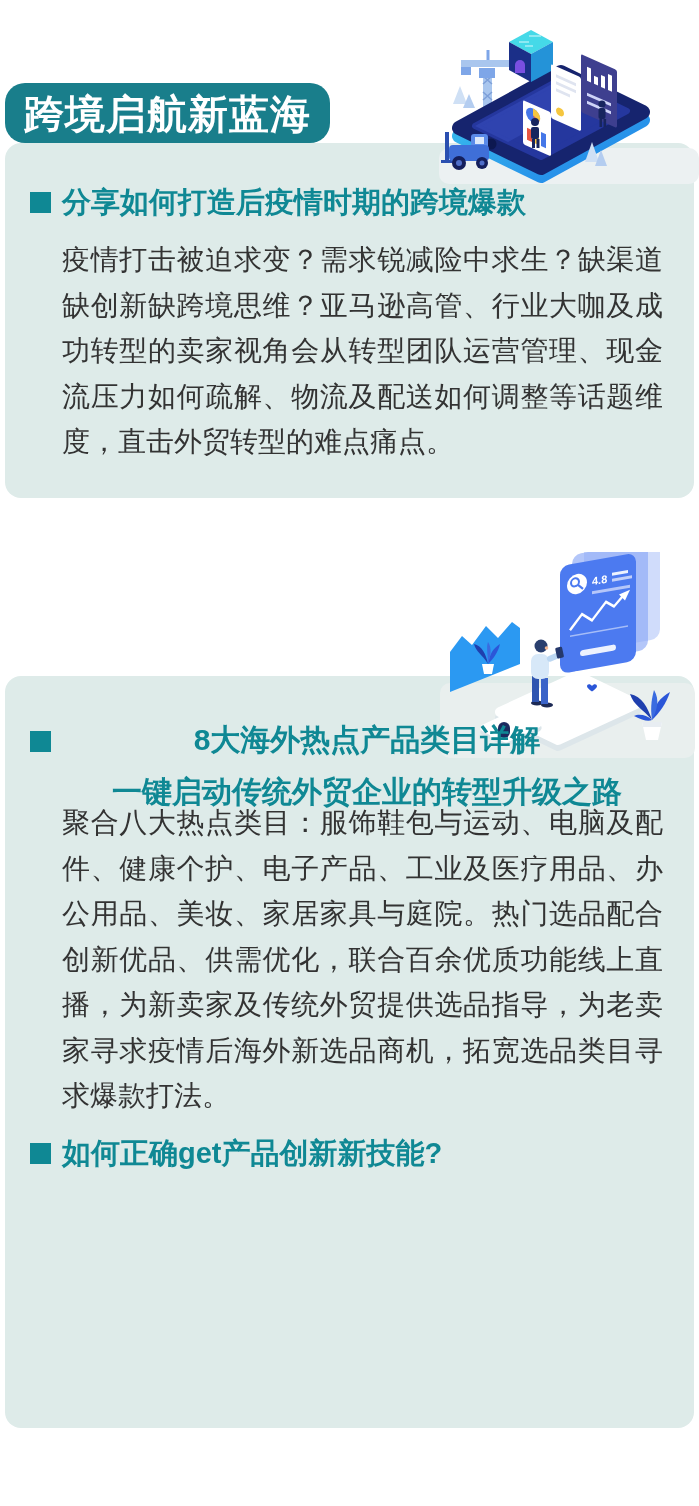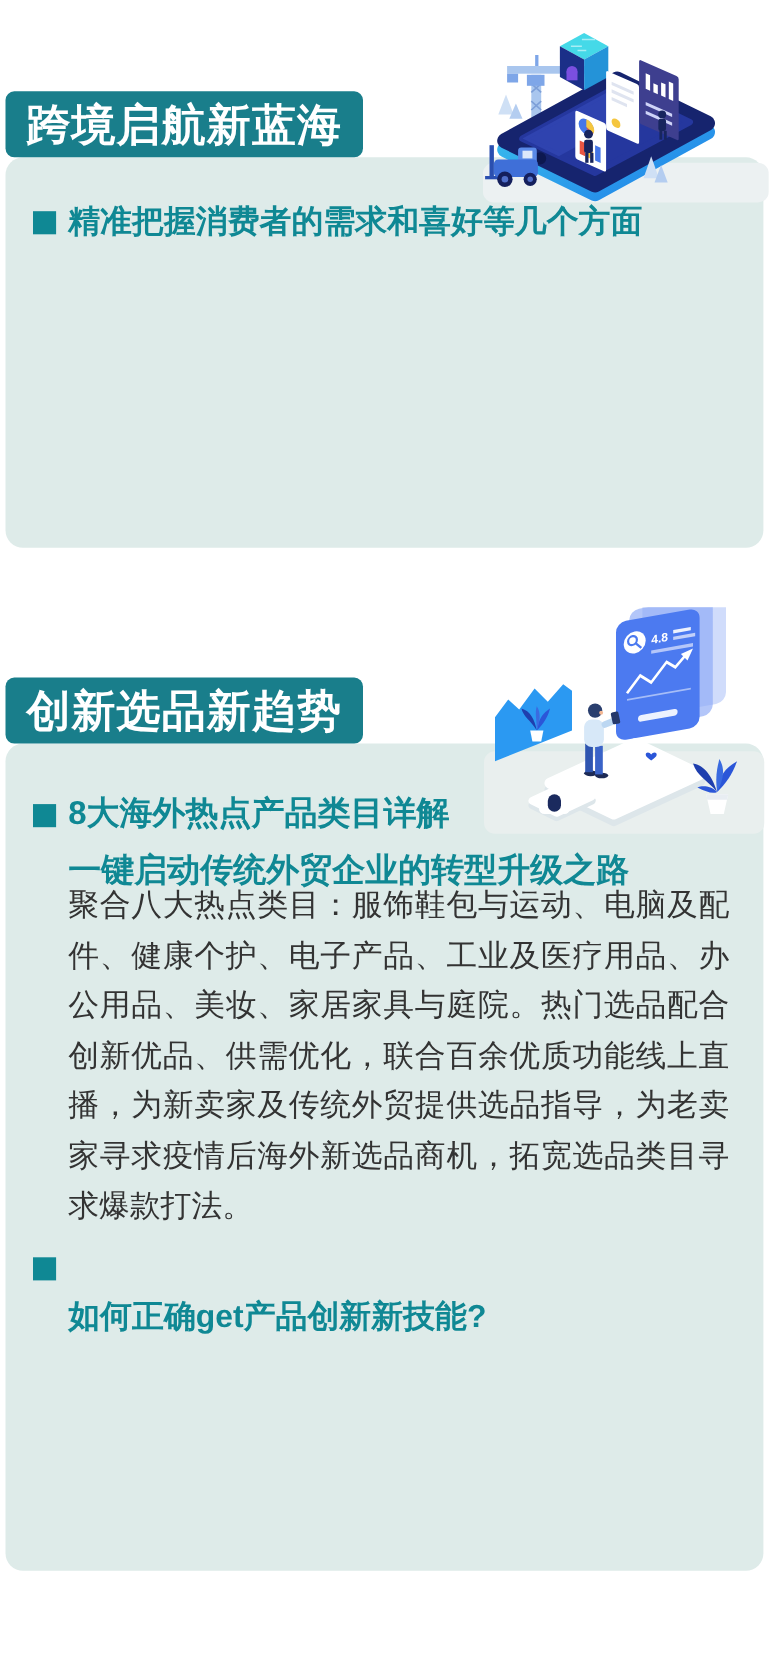--- a/index.html
+++ b/index.html
@@ -3,21 +3,21 @@
 <meta charset="utf-8">
 <style>
   html,body{margin:0;padding:0;background:#ffffff;}
   .page{
     position:relative;width:699px;height:1506px;background:#fff;
     font-family:"Liberation Sans","DejaVu Sans",sans-serif;overflow:hidden;
   }
   .banner{
     position:absolute;left:5px;height:60px;line-height:62px;padding:0 19px;
     background:var(--banner-bg,#197e8b);color:var(--banner-text,#fff);
-    font-size:40px;font-weight:700;border-radius:8px;letter-spacing:1px;
+    font-size:40px;font-weight:700;border-radius:20px;letter-spacing:1px;
     white-space:nowrap;z-index:3;
   }
   .banner1{top:83px;}
   .banner2{top:616px;}
   .box{
     position:absolute;left:5px;width:689px;background:var(--box-bg,#deebe9);
     border-radius:16px;z-index:1;
   }
   .box1{top:143px;height:355px;}
   .box2{top:676px;height:752px;}
@@ -29,22 +29,22 @@
     background:var(--heading-color,#0f8894);z-index:5;
   }
   .bullet1{top:192px;}
   .bullet2{top:731px;}
   .bullet3{top:1143px;}
   .h-row{
     position:absolute;left:62px;width:610px;color:var(--heading-color,#0f8894);
     font-weight:700;z-index:5;
   }
   .h1{top:184px;font-size:29px;line-height:36px;}
-  .h2{top:714px;font-size:30px;line-height:52px;}
-  .h3{top:1135px;font-size:29px;line-height:36px;margin-top:44px;}
+  .h2{top:714px;font-size:30px;line-height:52px;text-align:center;}
+  .h3{top:1135px;font-size:29px;line-height:36px;}
   .para{
     position:absolute;left:62px;width:601px;font-size:28px;line-height:45.5px;
     color:var(--body-color,#333);text-align:justify;z-index:5;
   }
   .para1{top:237px;}
   .para2{top:800px;}
   .para3{top:1196px;}
 </style>
 </head>
 <body>
@@ -143,28 +143,26 @@
         <circle cx="41" cy="31" r="2.5" fill="#4f6ec8"></circle>
     </g>
     <g>
       <path d="M146,146 L153,126 L160,146 Z" fill="#cfe0f5"></path>
       <path d="M156,150 L162,134 L168,150 Z" fill="#b4cdf0"></path>
     </g>
   </svg>
 
   <div class="bullet bullet1"></div>
   <div class="h-row h1">
-    <span>精准把握消费者的需求和喜好等几个方面</span>
-  </div>
+    <span>分享如何打造后疫情时期的跨境爆款</span>
+  </div>
+  <div class="para para1">疫情打击被迫求变？需求锐减险中求生？缺渠道缺创新缺跨境思维？亚马逊高管、行业大咖及成功转型的卖家视角会从转型团队运营管理、现金流压力如何疏解、物流及配送如何调整等话题维度，直击外贸转型的难点痛点。</div>
 
   <div class="box box2"></div>
 
-  <div class="banner banner2">
-    <span>创新选品新趋势</span>
-  </div>
 
   <svg class="illo illo2" width="255" height="210" viewBox="0 0 255 210" aria-hidden="true">
     <rect x="0" y="131" width="255" height="75" rx="10" fill="#e9efee"></rect>
     <path d="M10,100 L22,84 L32,93 L46,74 L58,86 L72,70 L80,76 L80,112 L10,140 Z" fill="#2b99f2"></path>
     <g transform="translate(48,112)">
       <path d="M0,0 C-6,-10 -12,-12 -14,-20 C-6,-18 -2,-10 0,0 Z" fill="#1f3fae"></path>
       <path d="M0,0 C2,-12 6,-16 12,-20 C10,-12 6,-6 0,0 Z" fill="#2b56d8"></path>
       <path d="M0,0 C0,-10 -2,-16 0,-22 C4,-16 3,-8 0,0 Z" fill="#3a6be0"></path>
       <path d="M-6,0 h12 l-2,10 h-8 Z" fill="#ffffff"></path>
     </g>

